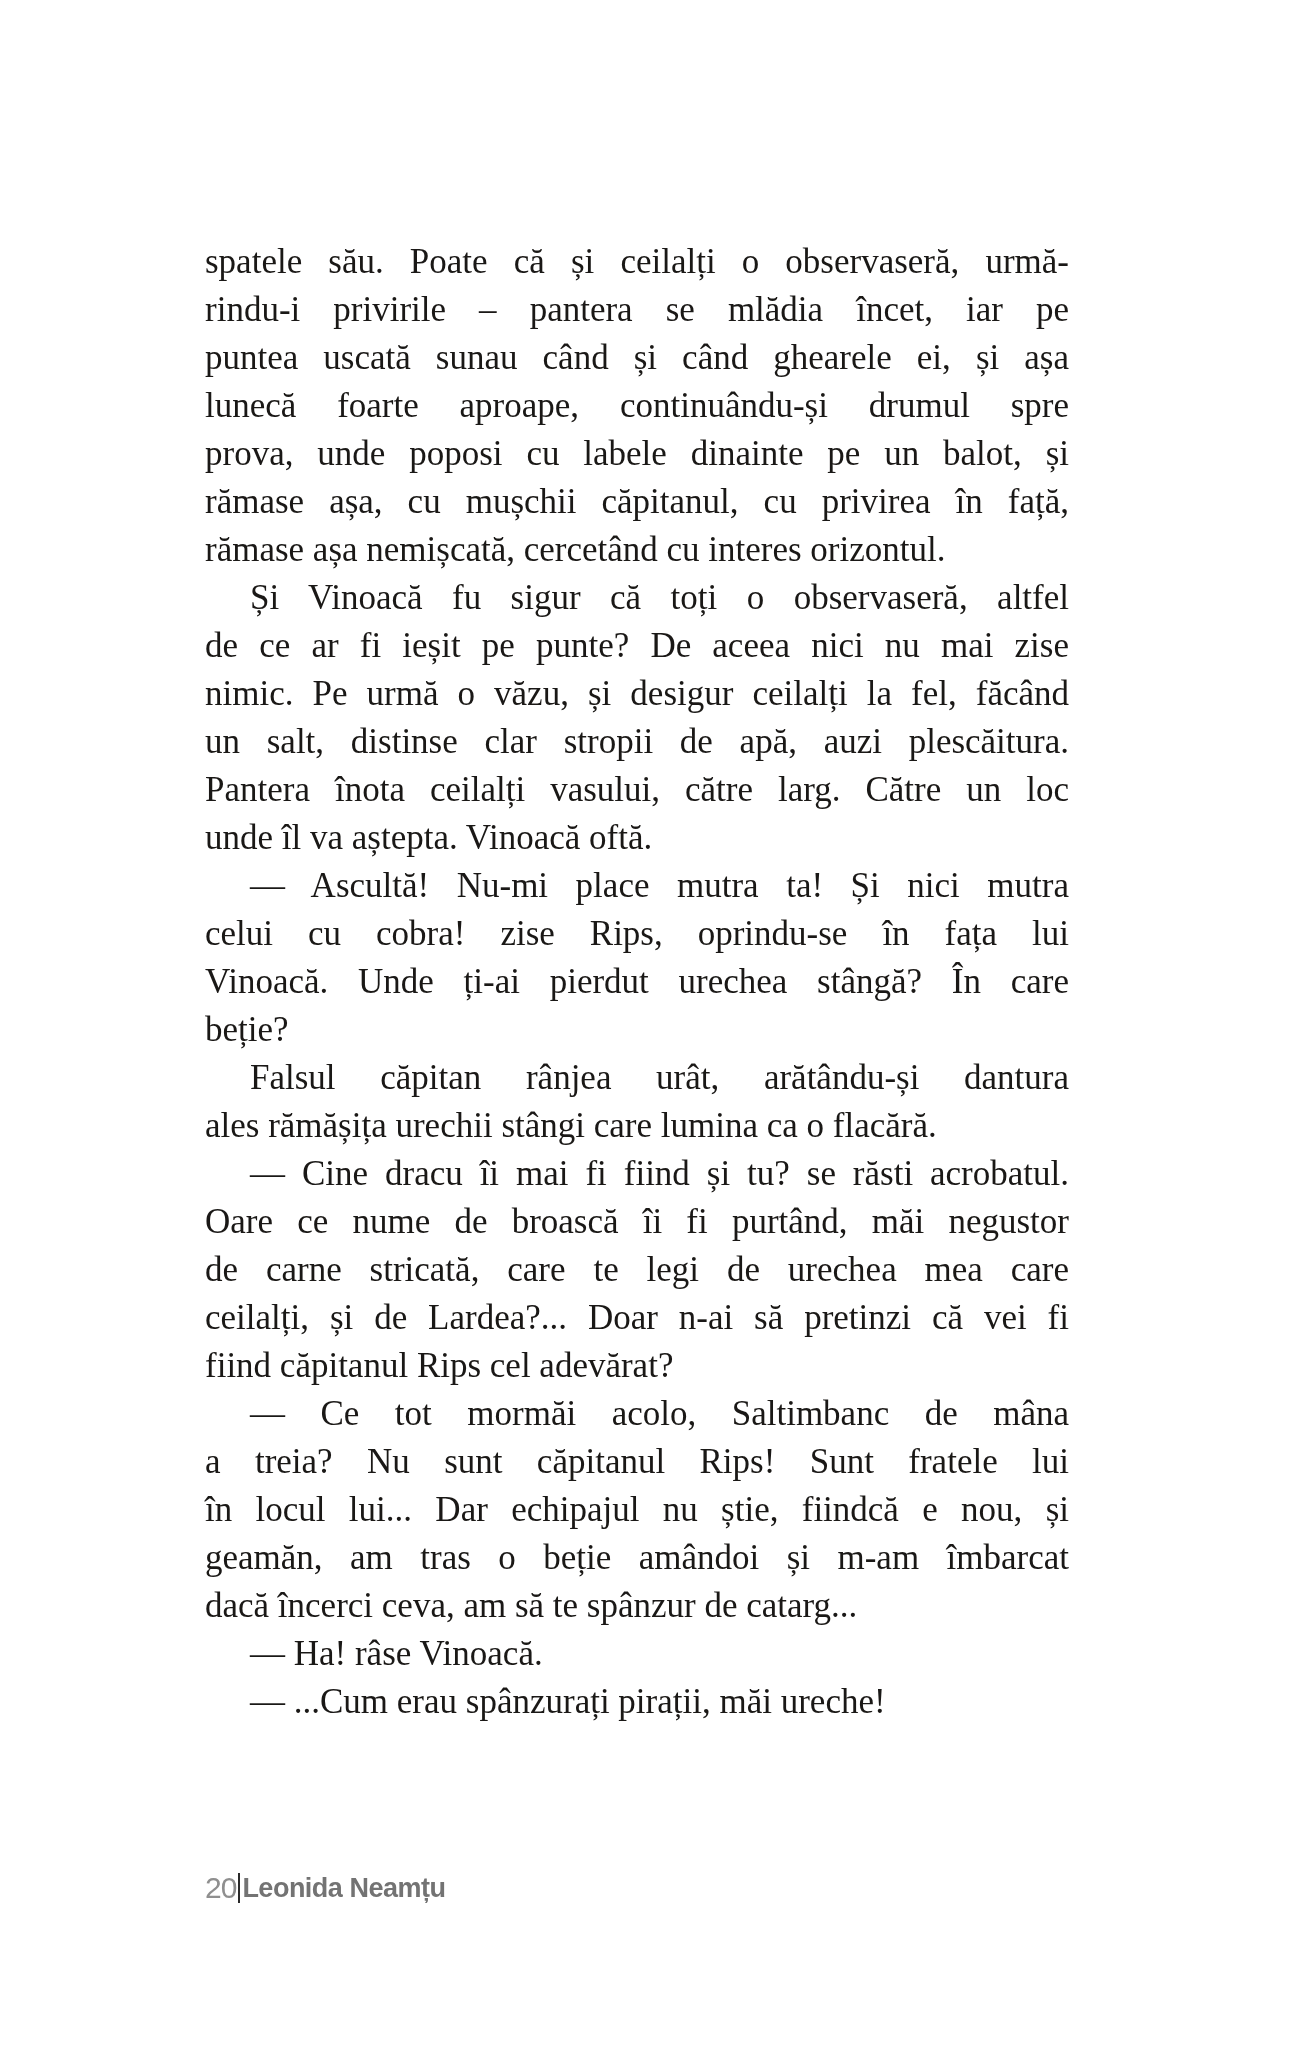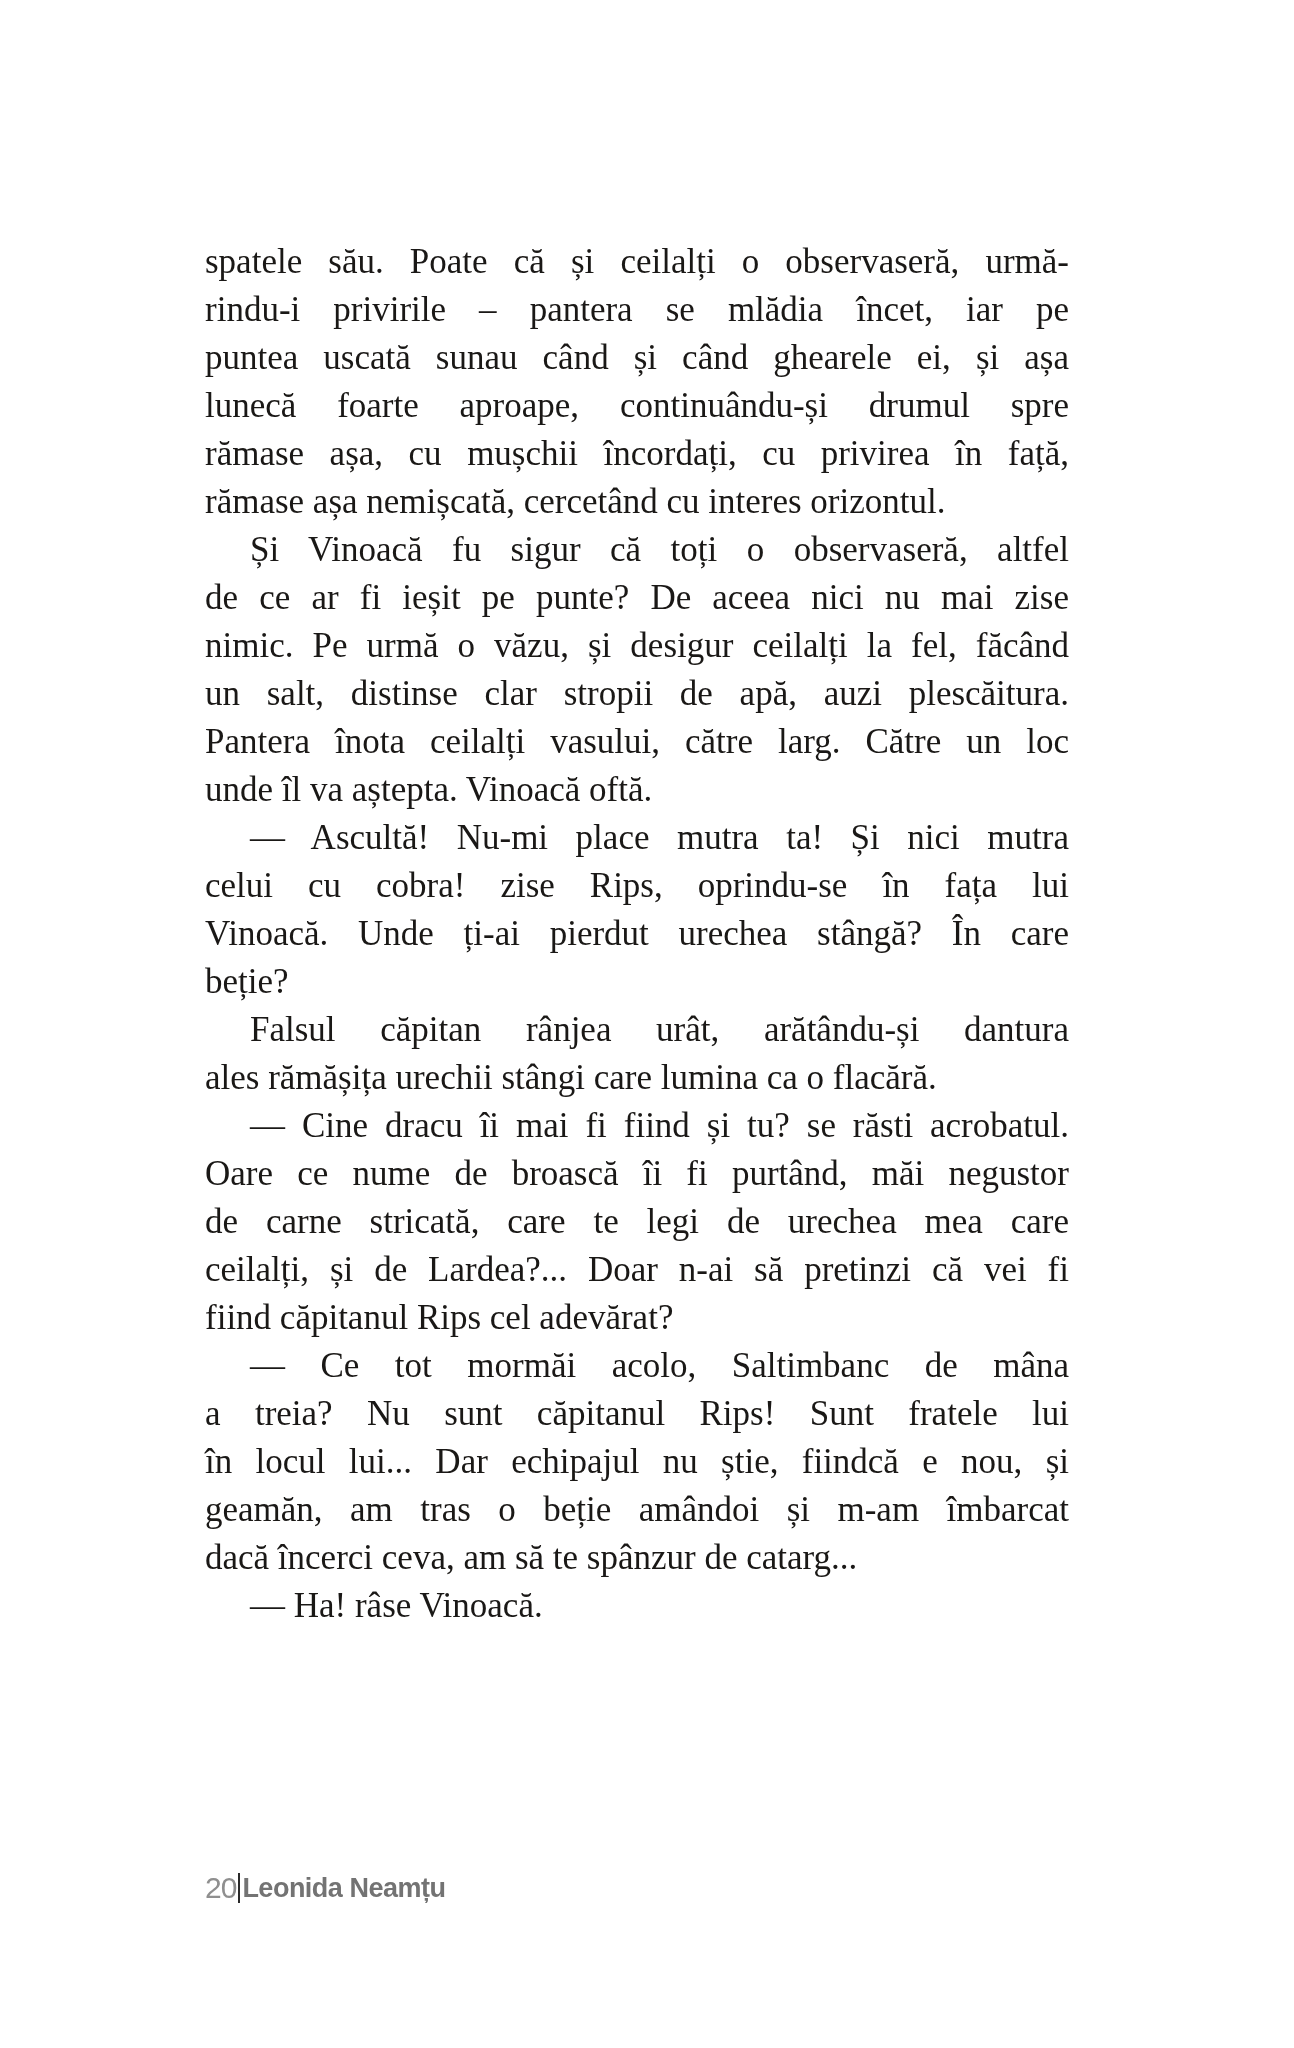--- a/index.html
+++ b/index.html
@@ -61,21 +61,22 @@
 <body>
 
 <div class="page">
 
   <main class="text-block">
       <div class="para">
         <div class="line">spatele său. Poate că și ceilalți o observaseră, urmă-</div>
         <div class="line">rindu-i privirile – pantera se mlădia încet, iar pe</div>
         <div class="line">puntea uscată sunau când și când ghearele ei, și așa</div>
         <div class="line">lunecă foarte aproape, continuându-și drumul spre</div>
-        <div class="line">rămase așa, cu mușchii încordați, cu privirea în față,</div>
+        <div class="line">prova, unde poposi cu labele dinainte pe un balot, și</div>
+        <div class="line">rămase așa, cu mușchii căpitanul, cu privirea în față,</div>
         <div class="line last">rămase așa nemișcată, cercetând cu interes orizontul.</div>
       </div>
       <div class="para">
         <div class="line indent">Și Vinoacă fu sigur că toți o observaseră, altfel</div>
         <div class="line">de ce ar fi ieșit pe punte? De aceea nici nu mai zise</div>
         <div class="line">nimic. Pe urmă o văzu, și desigur ceilalți la fel, făcând</div>
         <div class="line">un salt, distinse clar stropii de apă, auzi plescăitura.</div>
         <div class="line">Pantera înota ceilalți vasului, către larg. Către un loc</div>
         <div class="line last">unde îl va aștepta. Vinoacă oftă.</div>
       </div>
@@ -99,20 +100,23 @@
       <div class="para">
         <div class="line indent">— Ce tot mormăi acolo, Saltimbanc de mâna</div>
         <div class="line">a treia? Nu sunt căpitanul Rips! Sunt fratele lui</div>
         <div class="line">în locul lui... Dar echipajul nu știe, fiindcă e nou, și</div>
         <div class="line">geamăn, am tras o beție amândoi și m-am îmbarcat</div>
         <div class="line last">dacă încerci ceva, am să te spânzur de catarg...</div>
       </div>
       <div class="para">
         <div class="line last indent">— Ha! râse Vinoacă.</div>
       </div>
+      <div class="para">
+        <div class="line last indent">— ...Cum erau spânzurați pirații, măi ureche!</div>
+      </div>
     </main>
 
   <footer class="footer">
     <span class="pagenum">20</span>
     <span class="sep"></span>
     <span class="author">Leonida Neamțu</span>
   </footer>
 
 </div>
 

